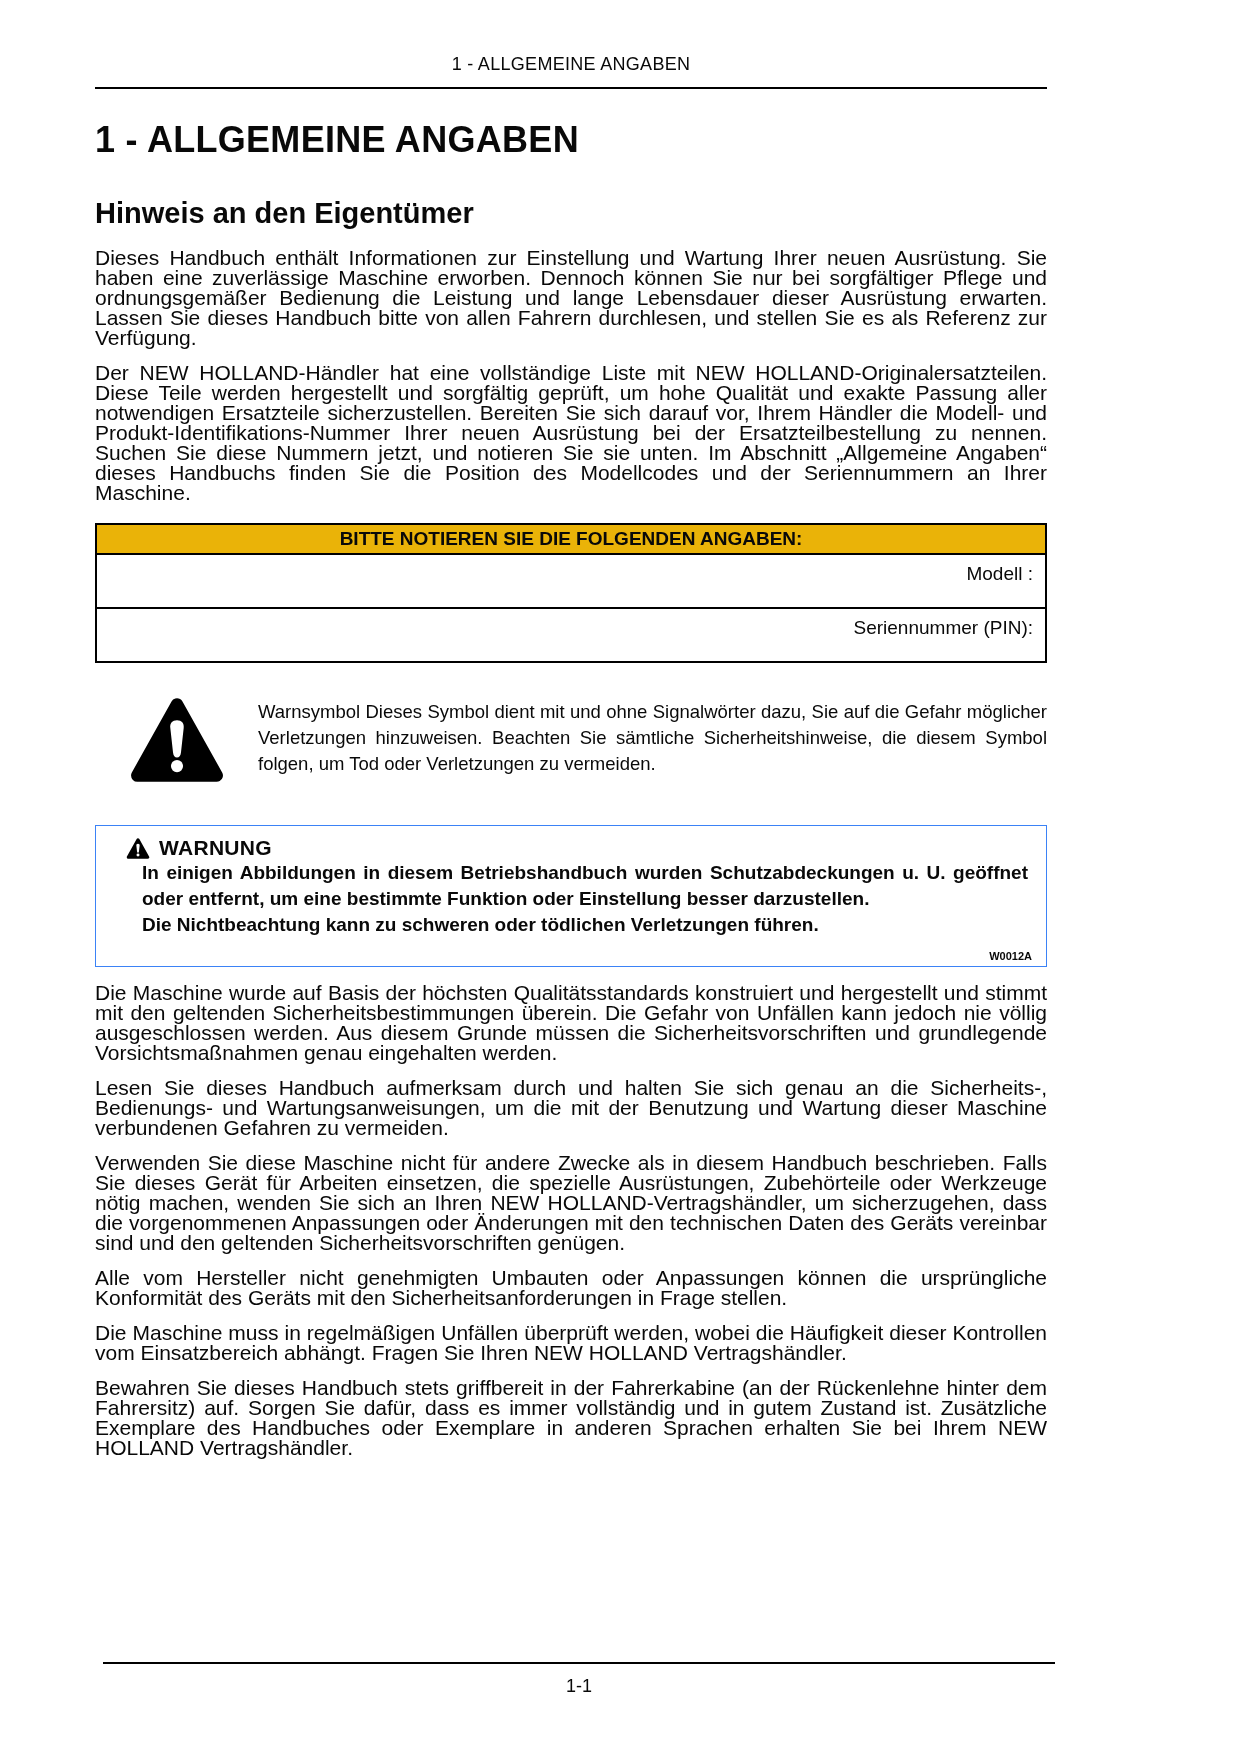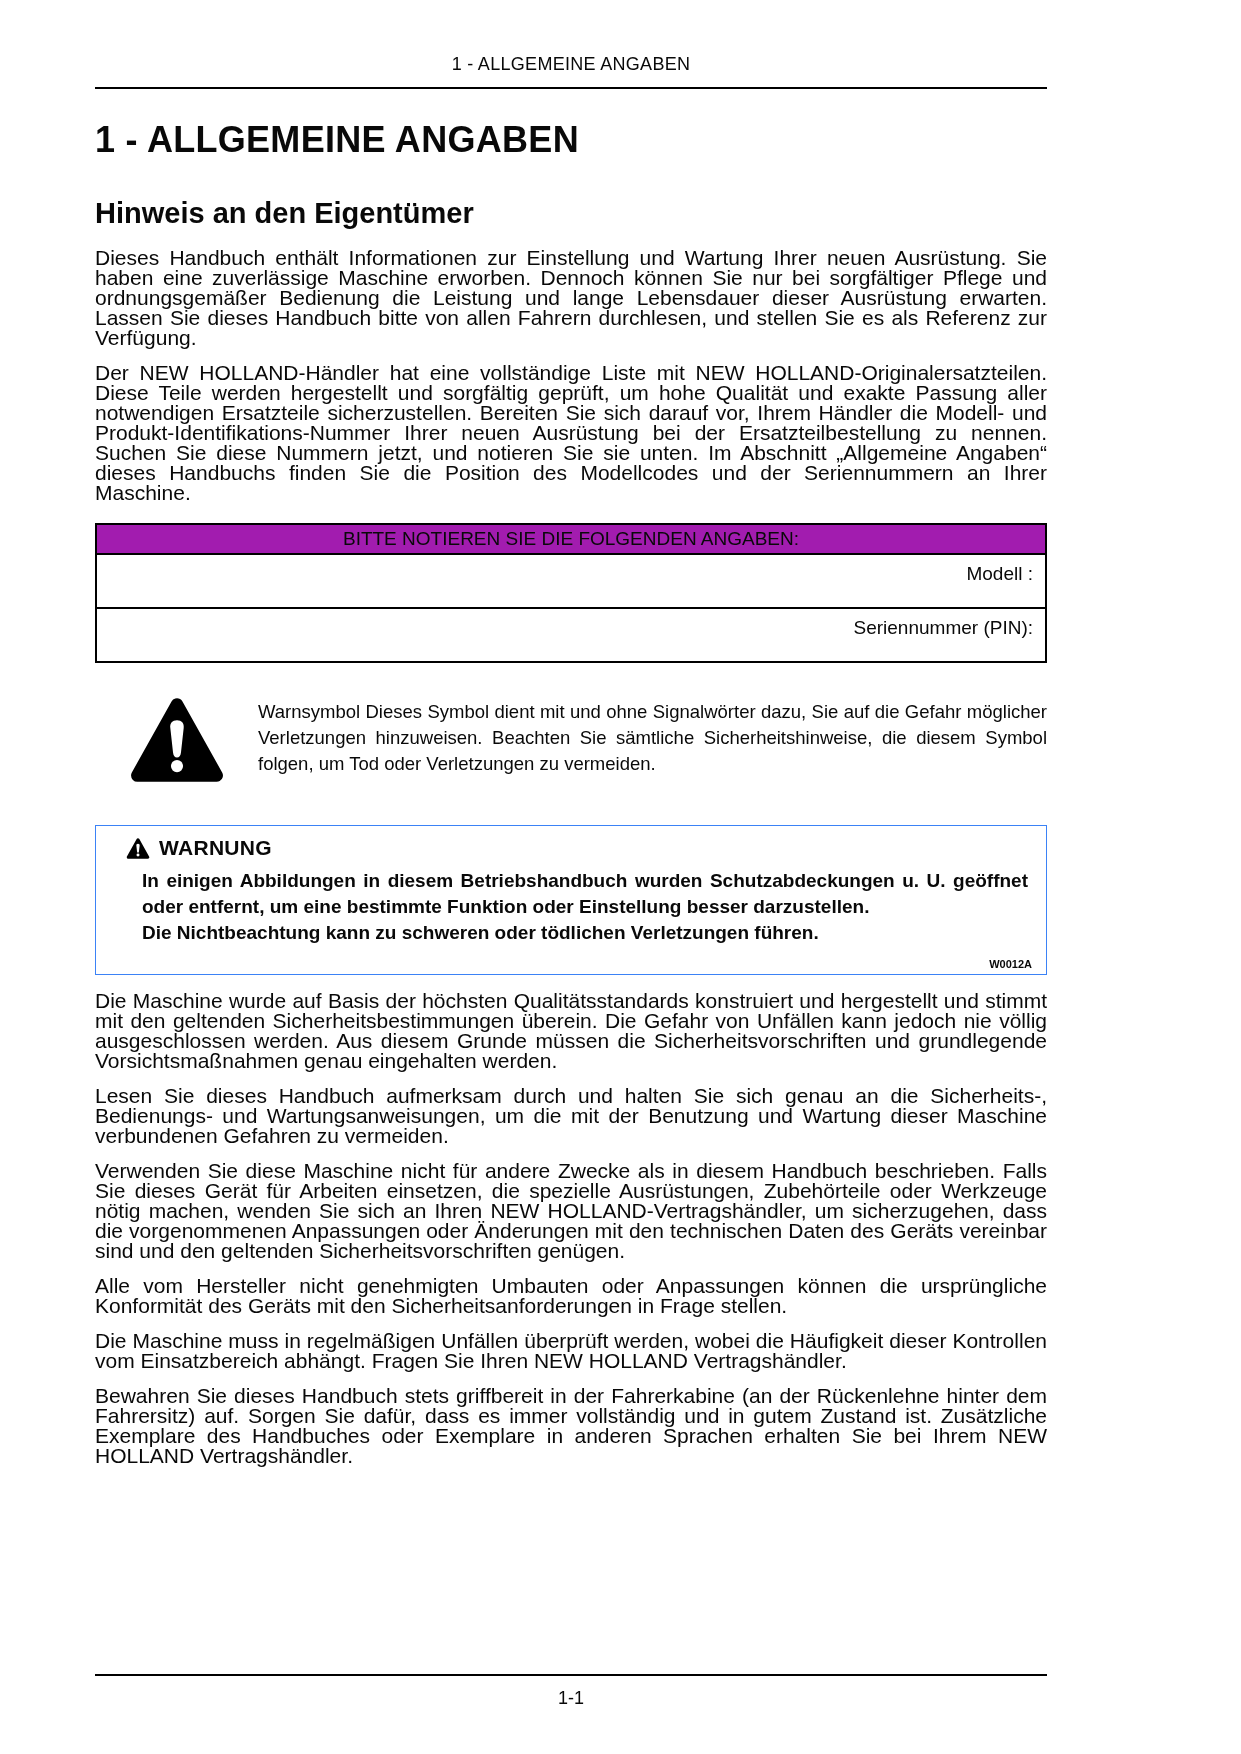--- a/index.html
+++ b/index.html
@@ -50,23 +50,23 @@
   }
   .para.first { margin-top: 18px; }
 
   table.record-table {
     width: 100%;
     margin-top: 20px;
     border-collapse: collapse;
   }
   table.record-table th {
     border: 2px solid #000;
-    background: #a21caf;
+    background: #eab308;
     font-size: 19px;
-    font-weight: normal;
+    font-weight: bold;
     text-align: center;
     padding: 3px 8px;
   }
   table.record-table td {
     border: 2px solid #000;
     font-size: 19px;
     padding: 8px 12px 22px 6px;
     text-align: right;
     vertical-align: top;
   }
@@ -98,45 +98,43 @@
     display: flex;
     align-items: center;
     gap: 9px;
   }
   .warning-box-title {
     font-size: 21px;
     font-weight: bold;
     letter-spacing: 0.3px;
   }
   .warning-box-body {
-    margin-top: 8px;
     margin-left: 16px;
     margin-right: 4px;
   }
   .warning-box-line {
     font-size: 19px;
     font-weight: bold;
     line-height: 26px;
     text-align: justify;
   }
   .warning-box-code {
     text-align: right;
     font-size: 11px;
     font-weight: bold;
     margin-top: 12px;
   }
 
   .body-section { margin-top: 16px; }
 
   .footer {
     position: absolute;
-    left: 95px;
+    left: 103px;
     top: 1662px;
     width: 952px;
-    margin-top: 12px;
   }
   .footer-rule {
     border: none;
     border-top: 2px solid #000;
   }
   .footer-pagenum {
     margin-top: 12px;
     text-align: center;
     font-size: 18px;
   }

